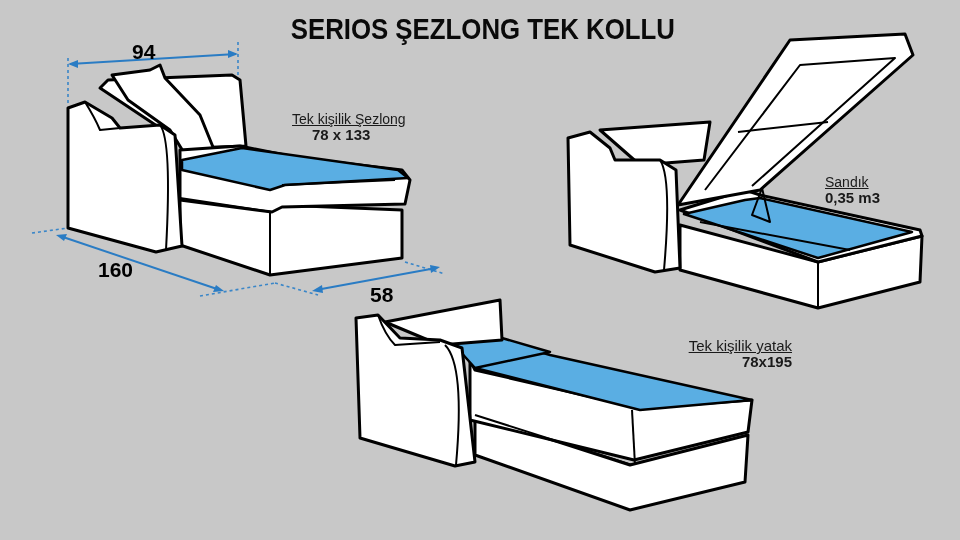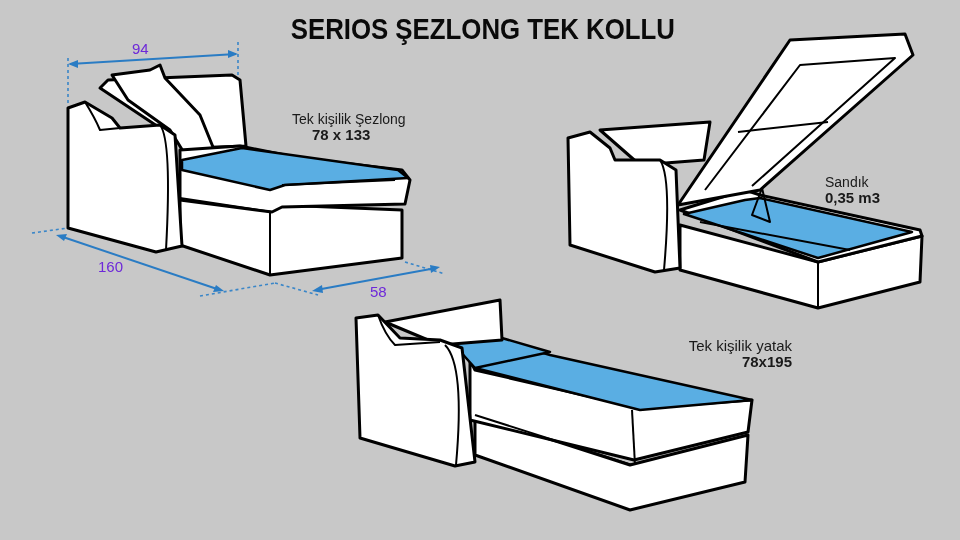--- a/index.html
+++ b/index.html
@@ -1,21 +1,21 @@
 <!DOCTYPE html>
 <html><head>
 <meta charset="utf-8">
 <style>
   html, body { margin: 0; padding: 0; }
   body { width: 960px; height: 540px; background: #c8c8c8; position: relative; overflow: hidden; font-family: "Liberation Sans", sans-serif; }
   .title { position: absolute; left: 0; width: 960px; top: 12px; text-align: center; font-family: "Liberation Sans", sans-serif; font-weight: bold; font-size: 30px; color: #0a0a0a; letter-spacing: 0px; transform: scaleX(0.86); transform-origin: 500px 0; }
   .lbl { position: absolute; color: #1a1a1a; font-family: "Liberation Sans", sans-serif; line-height: 1.05; }
-  .lbl .a { font-size: 14px; display: block; }
+  .lbl .a { font-size: 14px; display: block; text-decoration: underline; }
   .lbl .b { font-size: 15px; font-weight: bold; display: block; }
-  .dim { position: absolute; font-size: 15px; color: #6d28d9; font-family: "Liberation Sans", sans-serif; }
+  .dim { position: absolute; font-size: 21px; color: #000000; font-family: "Liberation Sans", sans-serif; font-weight: bold; }
   svg { position: absolute; left: 0; top: 0; }
   .ol { fill: #ffffff; stroke: #000; stroke-width: 3; stroke-linejoin: round; }
   .ln { fill: none; stroke: #000; stroke-width: 2; stroke-linejoin: round; }
   .bl { fill: #5aaee3; stroke: #000; stroke-width: 2.5; stroke-linejoin: round; }
   .dash { stroke: #3a86c8; stroke-width: 1.6; stroke-dasharray: 3 3; fill: none; }
   .arr { stroke: #2a7cc4; stroke-width: 2; fill: none; }
 </style>
 </head>
 <body>
 

